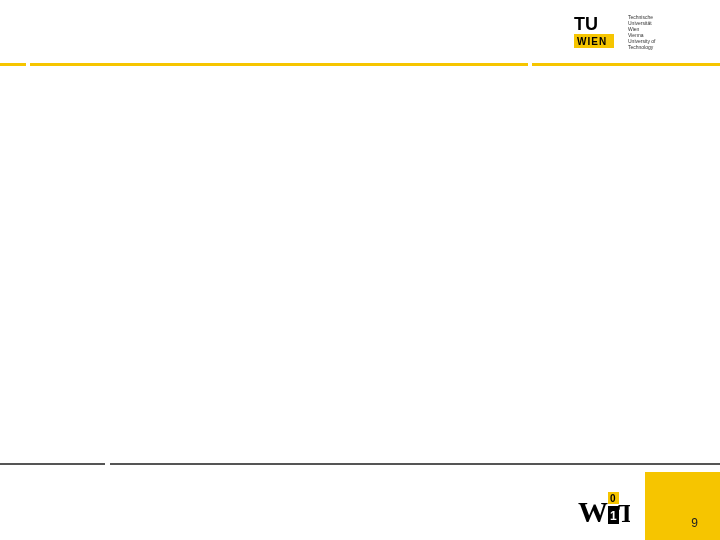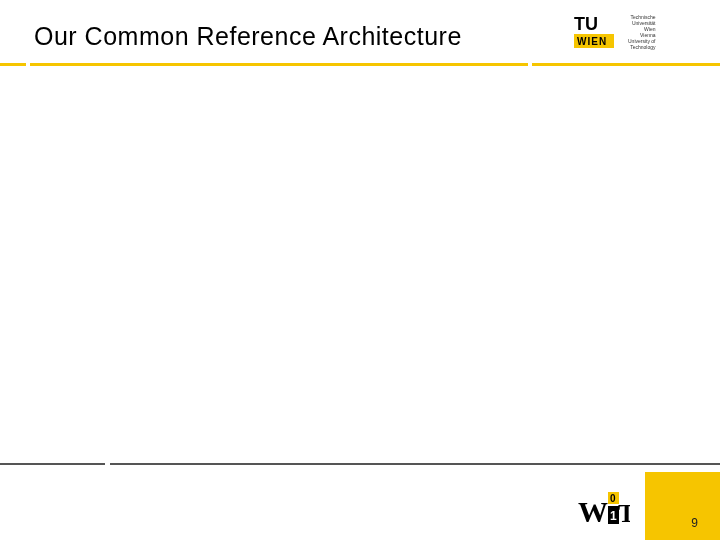--- a/index.html
+++ b/index.html
@@ -19,21 +19,20 @@
 
   
   .tu-logo {
     position: absolute;
     right: 36px;
     top: 14px;
     width: 110px;
     height: 36px;
     display: flex;
     align-items: center;
-    text-align: right;
   }
   .tu-logo .tu-svg { flex-shrink: 0; }
   .tu-logo .tu-text {
     margin-left: 6px;
     font-size: 5px;
     line-height: 1.2;
     color: #333;
   }
   .tu-logo .tu-text span { display: block; }
 
@@ -105,21 +104,20 @@
     bottom: 10px;
     font-size: 12px;
     color: #222;
   }
 </style>
 </head>
 <body>
 
 <div class="slide">
 
-  <div class="title">Our Common Reference Architecture</div>
 
   <div class="tu-logo">
     <svg class="tu-svg" width="48" height="36" viewBox="0 0 48 36">
       <text x="0" y="16" font-family="Arial" font-size="18" font-weight="900" fill="#000">TU</text>
       <rect x="0" y="20" width="40" height="14" fill="#f6c500"></rect>
       <text x="3" y="31" font-family="Arial" font-size="10" font-weight="700" fill="#000" letter-spacing="1">WIEN</text>
     </svg>
     <div class="tu-text">
       <span>Technische</span>
       <span>Universität</span>

